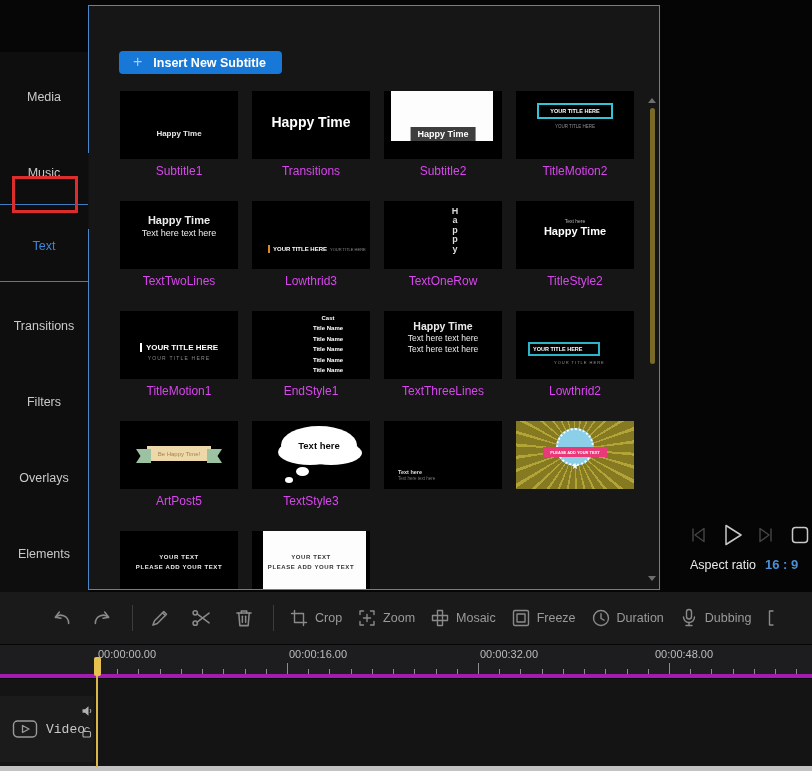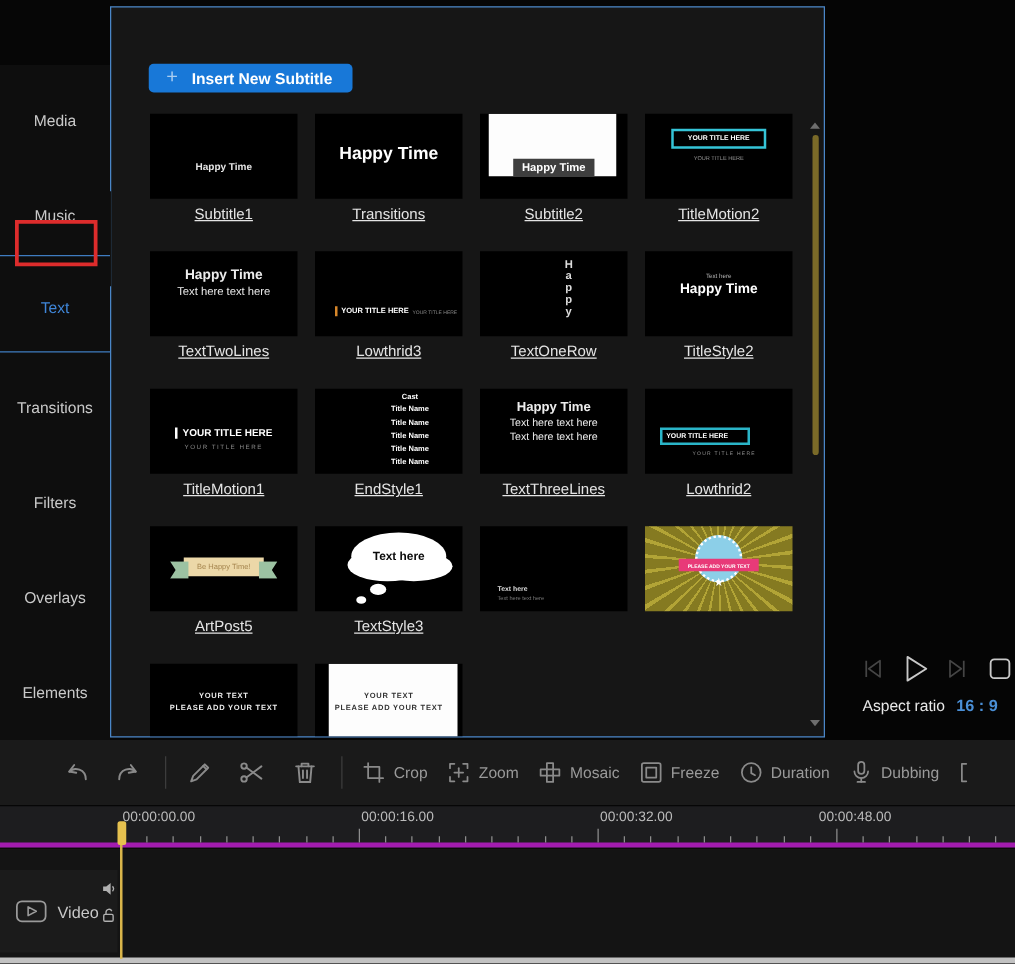--- a/index.html
+++ b/index.html
@@ -23,21 +23,21 @@
   .tab { font-size:12px; color:#cfcfcf; white-space:nowrap; padding-bottom:4px; cursor:pointer; }
   .tab.active { color:#4a8fd6; border-bottom:1px solid #4a8fd6; }
   .insert-btn { position:absolute; left:30px; top:45px; height:23px; padding:0 16px 0 14px;
     background:#1878d8; border-radius:4px; display:flex; align-items:center; gap:11px; cursor:pointer; }
   .insert-btn .plus { color:#a9cdf1; font-size:16px; font-weight:400; line-height:1; margin-top:-1px; }
   .insert-btn .btn-label { color:#fff; font-size:12.5px; font-weight:bold; white-space:nowrap; }
   .grid { position:absolute; left:31px; top:85px; width:520px;
     display:grid; grid-template-columns:repeat(4,118px); column-gap:14px; grid-auto-rows:90px; row-gap:20px; }
   .cell { cursor:pointer; }
   .thumb { position:relative; width:118px; height:68px; background:#000; overflow:hidden; }
-  .cell-label { margin-top:5px; text-align:center; font-size:12px; color:#e5e5e5;text-decoration:underline; }
+  .cell-label { margin-top:5px; text-align:center; font-size:12px; color:#d946ef; }
   
   .pv-sub1 .l1{position:absolute;left:0;right:0;top:38px;text-align:center;font-size:8px;font-weight:bold;color:#e6e6e6;}
   .pv-nostyle .l1{position:absolute;left:0;right:0;top:23px;text-align:center;font-size:14px;font-weight:bold;color:#fff;}
   .pv-sub2 .white{position:absolute;left:7px;right:9px;top:0;height:50px;background:#fdfdfd;}
   .pv-sub2 .box{position:absolute;left:50%;transform:translateX(-50%);top:36px;background:#3e3e3e;color:#fff;font-weight:bold;font-size:9px;padding:2px 7px;white-space:nowrap;}
   .pv-tm2 .box{position:absolute;left:21px;right:21px;top:12px;border:2px solid #35c4d7;padding:3px 1px;text-align:center;font-size:5.5px;font-weight:bold;color:#fff;white-space:nowrap;overflow:hidden;}
   .pv-tm2 .l2{position:absolute;left:0;right:0;top:33px;text-align:center;font-size:4.5px;color:#8f8f8f;}
   .pv-2l .wrap{position:absolute;left:0;right:0;top:13px;text-align:center;color:#ececec;}
   .pv-2l .l1{font-size:11px;font-weight:bold;}
   .pv-2l .l2{font-size:9px;margin-top:2px;}
@@ -110,21 +110,21 @@
   .tb-group { display:flex; align-items:center; margin-right:14px; cursor:pointer; flex:none; }
   .tb-group .tb-label { color:#9a9a9a; font-size:12.5px; margin-left:5px; white-space:nowrap; }
   .tb-icon svg, .tb-group svg { stroke:#8a8a8a; fill:none; stroke-width:1.4; stroke-linecap:round; stroke-linejoin:round; }
   
   .ruler { position:absolute; left:0; top:645px; width:812px; height:33px; background:#1d1d1f; border-bottom:4px solid #a21caf; cursor:pointer; }
   .ruler-label { position:absolute; top:3px; font-size:11px; color:#bcbcbc; white-space:nowrap; }
   .tick { position:absolute; bottom:0; width:1px; height:5px; background:#8d8d8d; }
   .tick.major { height:11px; }
   .trackzone { position:absolute; left:0; top:679px; width:812px; height:88px; background:#141414; }
   .track-head { position:absolute; left:0; top:17px; width:94px; height:66px; background:#1b1b1b; display:flex; align-items:center; padding-left:12px; gap:8px; }
-  .track-name { color:#c8c8c8; font-size:13px; }
+  .track-name { color:#c8c8c8; font-size:13px;font-family:Liberation Mono, monospace; }
   .track-side { position:absolute; left:81px; top:26px; display:flex; flex-direction:column; gap:9px; }
   .playhead-flag { position:absolute; left:94px; top:657px; width:7px; height:19px; background:#e6c14f; border-radius:2px; z-index:40; cursor:grab; }
   .playhead-line { position:absolute; left:96px; top:667px; width:2px; height:100px; background:#d9b54a; z-index:39; }
   .bottom-scroll { position:absolute; left:0; top:766px; width:812px; height:5px; background:#c2c2c2; cursor:pointer; }
 </style>
 </head>
 <body>
 
 <div class="screen">
 

